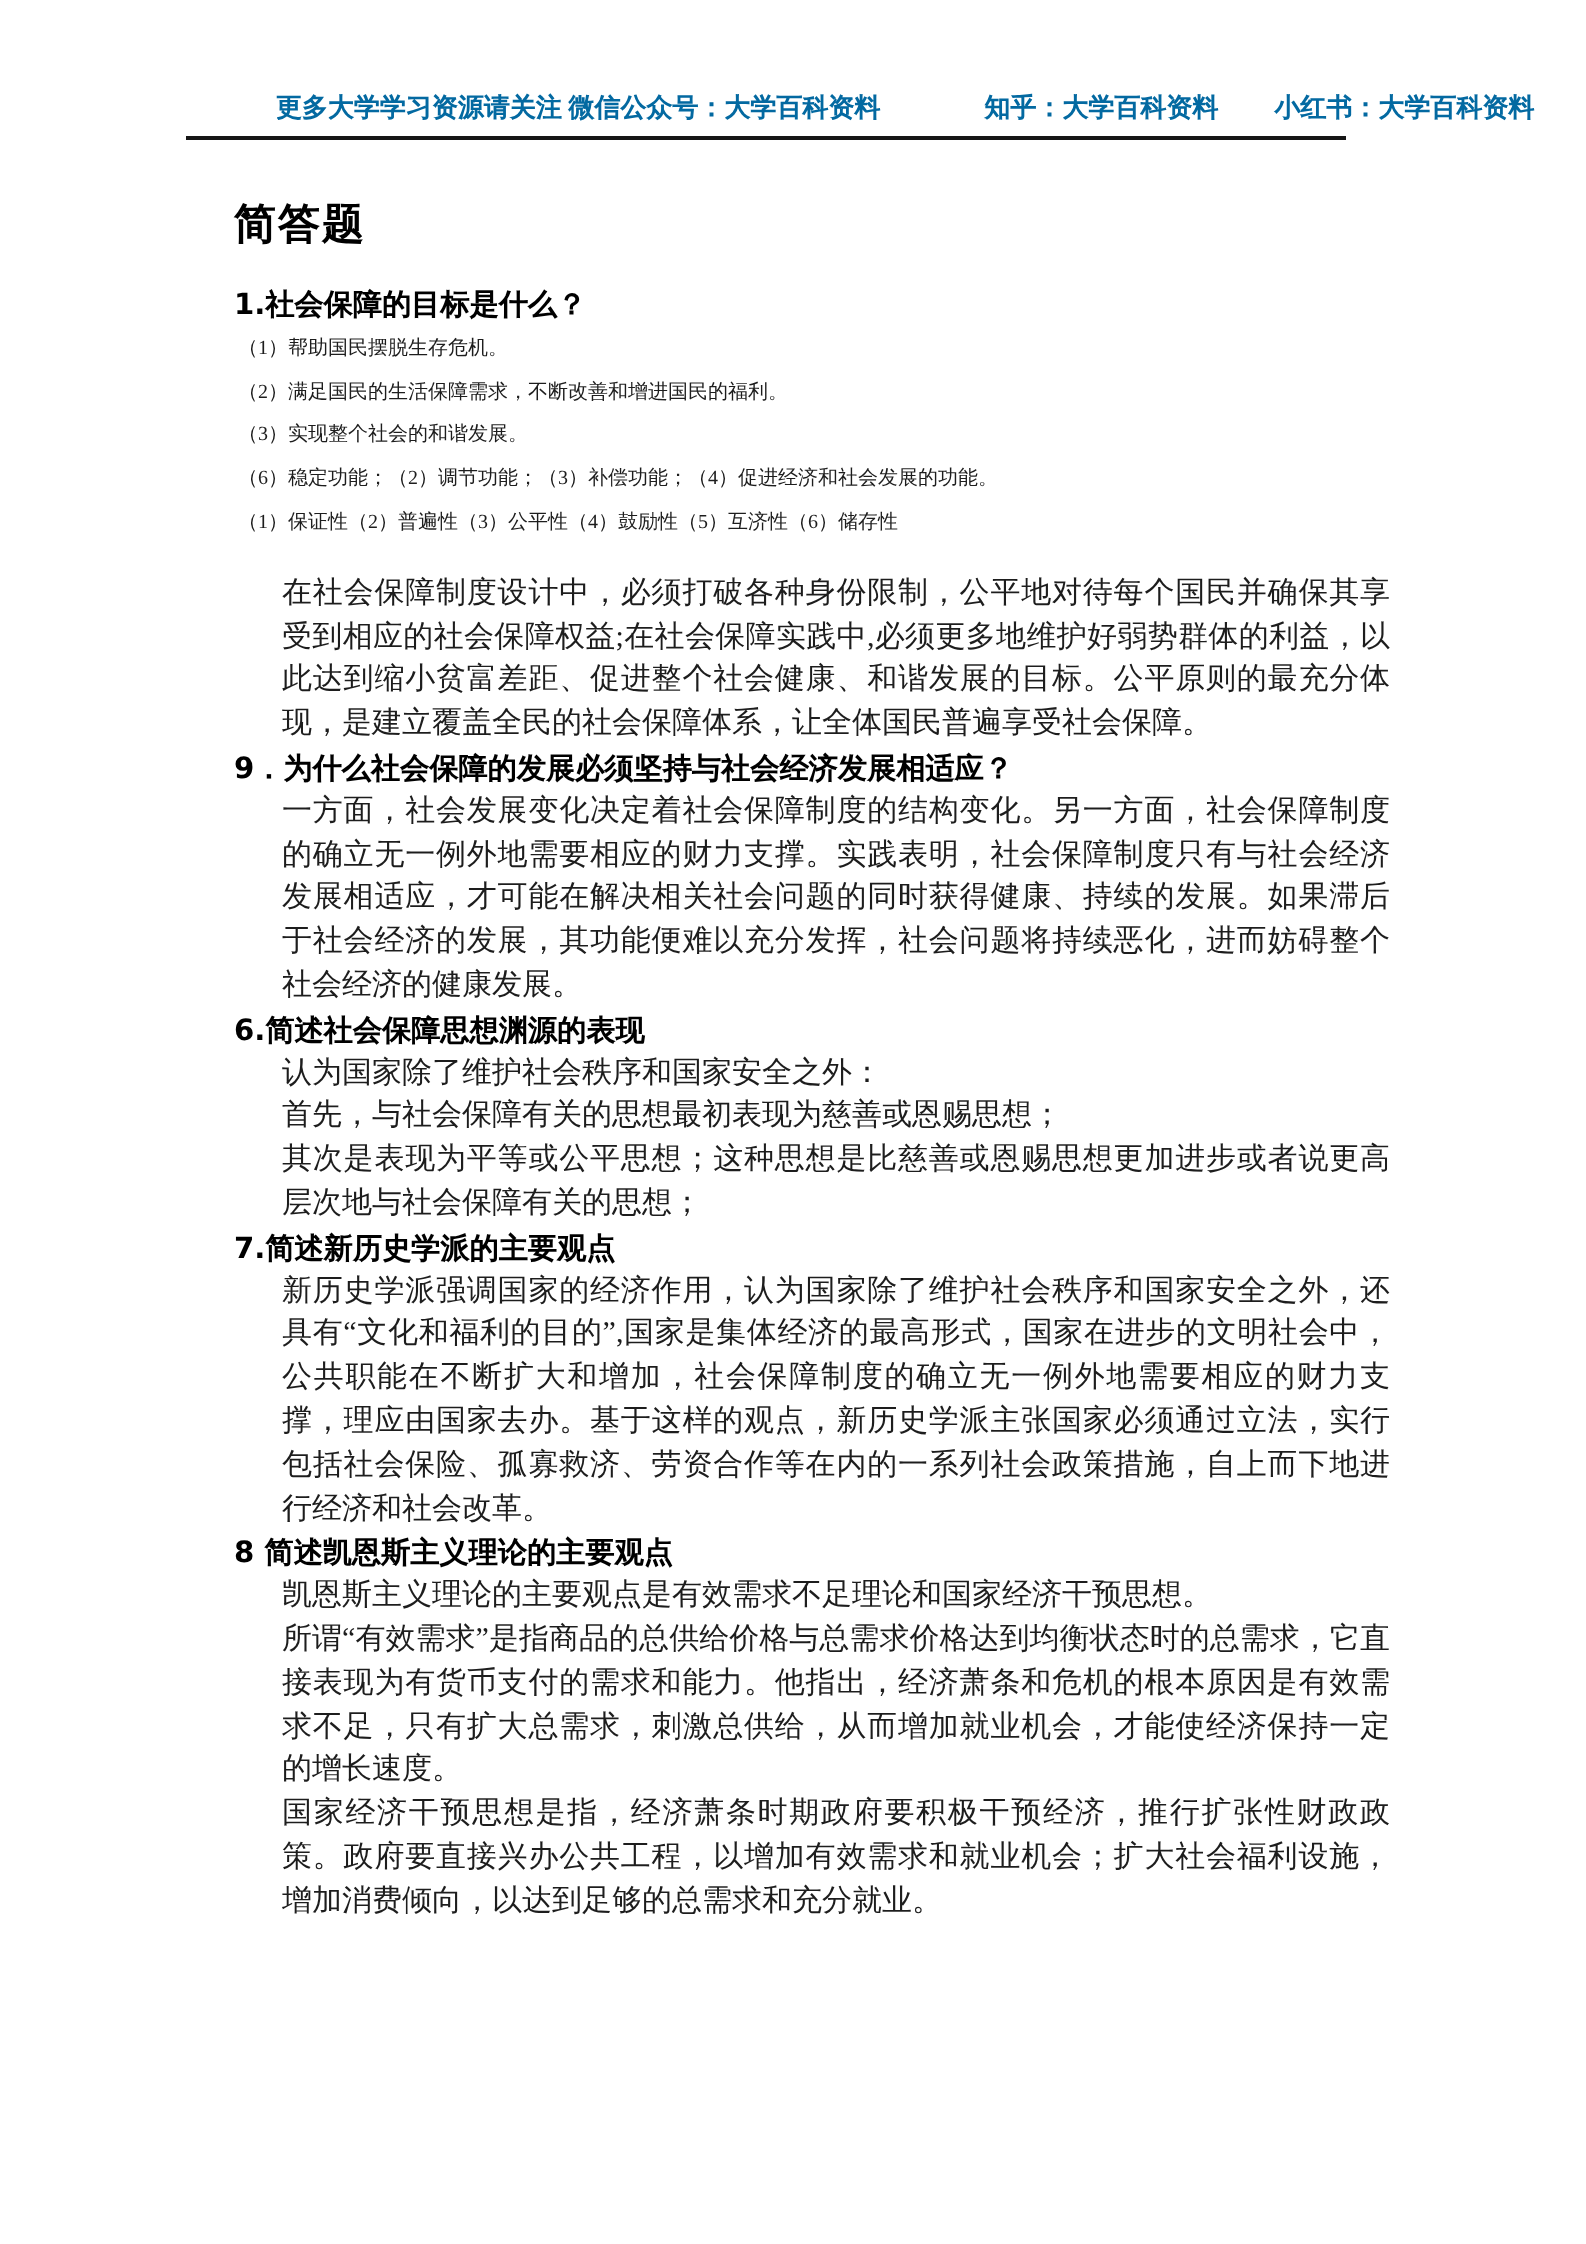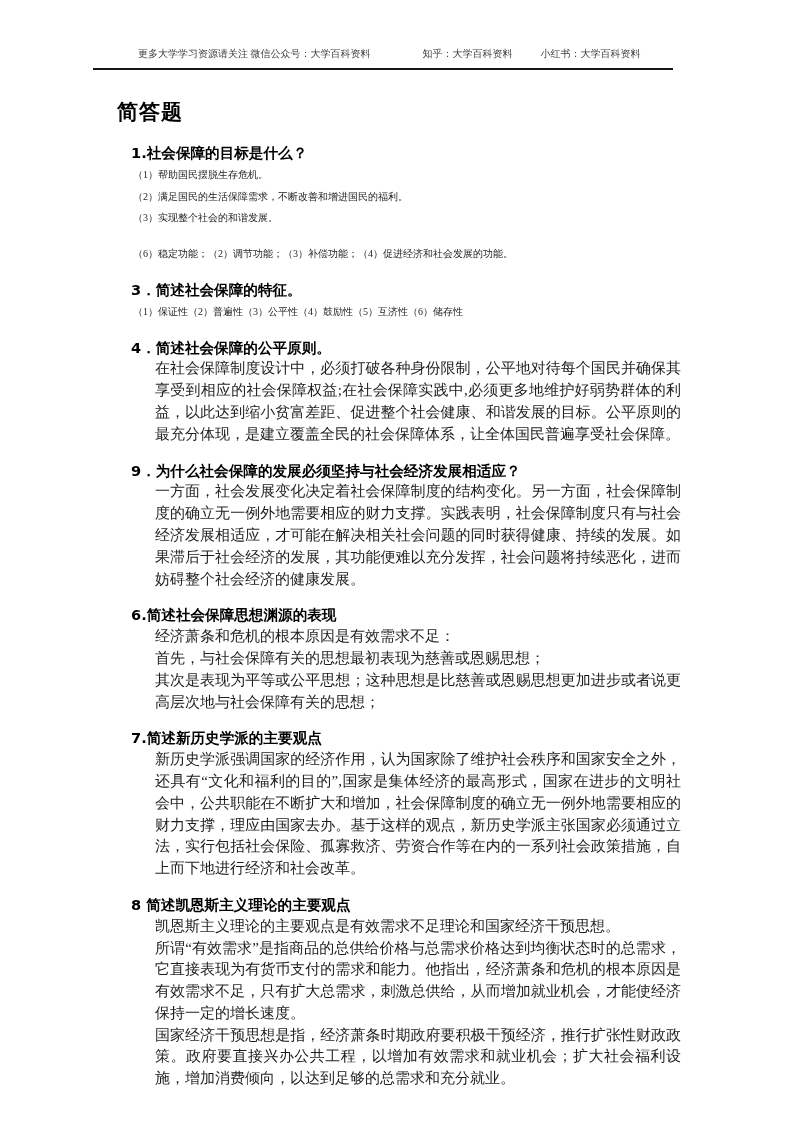--- a/index.html
+++ b/index.html
@@ -14,44 +14,45 @@
     font-family: "Liberation Serif", "DejaVu Serif", serif;
     color: #1d1d1d;
   }
   .page {
     box-sizing: border-box;
     width: 793px;
     height: 1122px;
     padding: 46px 98px 0 117px;
   }
   .doc-header {
-    font-size: 10px;
+    font-size: 13px;
     line-height: 15px;
     white-space: nowrap;
     padding-left: 21px;
-    color: #404040;
+    color: #0369a1;
+    font-weight: bold;
   }
   .doc-header .h-left  { margin-right: 52px; }
   .doc-header .h-mid   { margin-right: 28px; }
   .header-rule {
     border: none;
     border-top: 2px solid #161616;
     width: 580px;
     margin: 7px 0 0 -24px;
   }
   .page-title {
     font-family: "DejaVu Sans", "Liberation Sans", sans-serif;
     font-size: 21px;
     font-weight: 600;
     letter-spacing: 1px;
     color: #000000;
     text-align: left;
     margin: 28px 0 16px 0;
   }
-  .section { margin: 14px; }
+  .section { margin: 0; }
   .section.gap-before { margin-top: 14px; }
   .q-heading {
     font-family: "DejaVu Sans", "Liberation Sans", sans-serif;
     font-weight: bold;
     font-size: 14.6px;
     line-height: 21.8px;
     color: #000000;
   }
   .answer-line {
     font-size: 10px;
@@ -81,34 +82,32 @@
       <section class="section">
         <div class="q-heading">1.社会保障的目标是什么？</div>
         <div class="answer-line">（1）帮助国民摆脱生存危机。</div>
         <div class="answer-line">（2）满足国民的生活保障需求，不断改善和增进国民的福利。</div>
         <div class="answer-line">（3）实现整个社会的和谐发展。</div>
       </section>
       <section class="section">
         <div class="answer-line">（6）稳定功能；（2）调节功能；（3）补偿功能；（4）促进经济和社会发展的功能。</div>
       </section>
       <section class="section">
-        <div class="q-heading">3．简述社会保障的特征。</div>
         <div class="answer-line">（1）保证性（2）普遍性（3）公平性（4）鼓励性（5）互济性（6）储存性</div>
       </section>
       <section class="section gap-before">
-        <div class="q-heading">4．简述社会保障的公平原则。</div>
         <div class="answer-block">在社会保障制度设计中，必须打破各种身份限制，公平地对待每个国民并确保其享受到相应的社会保障权益;在社会保障实践中,必须更多地维护好弱势群体的利益，以此达到缩小贫富差距、促进整个社会健康、和谐发展的目标。公平原则的最充分体现，是建立覆盖全民的社会保障体系，让全体国民普遍享受社会保障。</div>
       </section>
       <section class="section">
         <div class="q-heading">9．为什么社会保障的发展必须坚持与社会经济发展相适应？</div>
         <div class="answer-block">一方面，社会发展变化决定着社会保障制度的结构变化。另一方面，社会保障制度的确立无一例外地需要相应的财力支撑。实践表明，社会保障制度只有与社会经济发展相适应，才可能在解决相关社会问题的同时获得健康、持续的发展。如果滞后于社会经济的发展，其功能便难以充分发挥，社会问题将持续恶化，进而妨碍整个社会经济的健康发展。</div>
       </section>
       <section class="section">
         <div class="q-heading">6.简述社会保障思想渊源的表现</div>
-        <div class="answer-block">经济萧条和危机的根本原因是有效需求不足：</div>
+        <div class="answer-block">认为国家除了维护社会秩序和国家安全之外：</div>
         <div class="answer-block">首先，与社会保障有关的思想最初表现为慈善或恩赐思想；</div>
         <div class="answer-block">其次是表现为平等或公平思想；这种思想是比慈善或恩赐思想更加进步或者说更高层次地与社会保障有关的思想；</div>
       </section>
       <section class="section">
         <div class="q-heading">7.简述新历史学派的主要观点</div>
         <div class="answer-block">新历史学派强调国家的经济作用，认为国家除了维护社会秩序和国家安全之外，还具有“文化和福利的目的”,国家是集体经济的最高形式，国家在进步的文明社会中，公共职能在不断扩大和增加，社会保障制度的确立无一例外地需要相应的财力支撑，理应由国家去办。基于这样的观点，新历史学派主张国家必须通过立法，实行包括社会保险、孤寡救济、劳资合作等在内的一系列社会政策措施，自上而下地进行经济和社会改革。</div>
       </section>
       <section class="section">
         <div class="q-heading">8 简述凯恩斯主义理论的主要观点</div>
         <div class="answer-block">凯恩斯主义理论的主要观点是有效需求不足理论和国家经济干预思想。</div>

